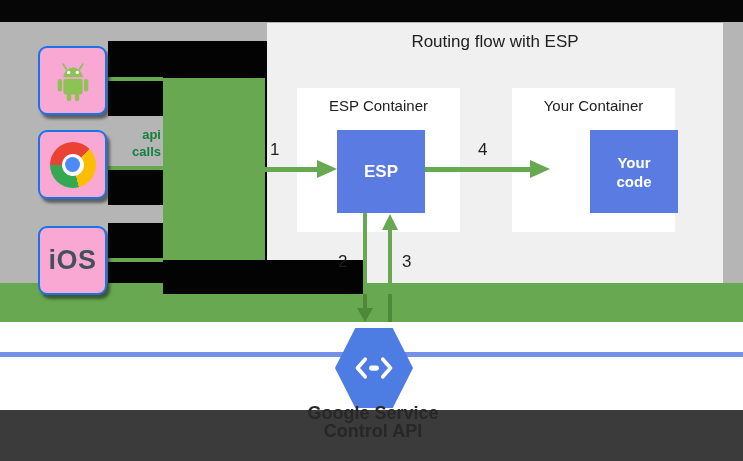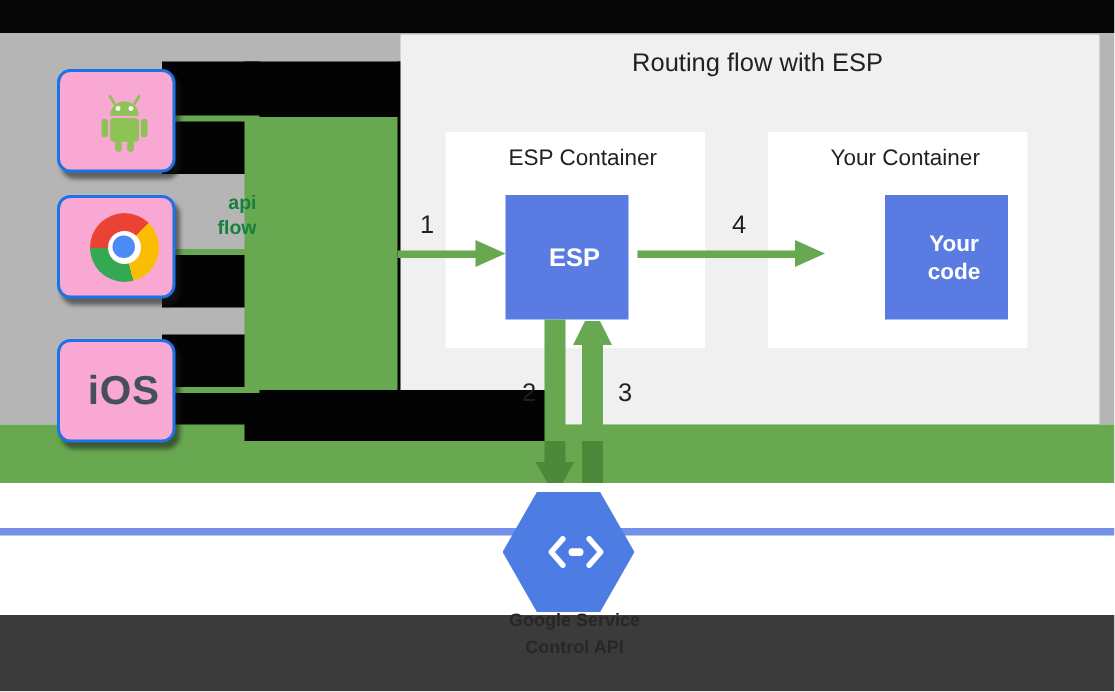--- a/index.html
+++ b/index.html
@@ -1,17 +1,17 @@
 <!DOCTYPE html>
 <html><head>
 <meta charset="utf-8">
 <style>
   html,body{margin:0;padding:0;background:#fff;font-family:"Liberation Sans",sans-serif;}
   #stage{position:relative;width:743px;height:461px;background:#ffffff;overflow:hidden;}
-  .abs{position:absolute;padding-left:10px;}
+  .abs{position:absolute;}
 
   
   .topbar{left:0;top:0;width:743px;height:22px;background:#060606;}
   .backdrop{left:0;top:22px;width:743px;height:261px;background:#b5b5b5;}
   .blk{background:#030303;}
   .b2{left:108px;top:41px;width:55px;height:75px;}
   .b3{left:163px;top:41px;width:104px;height:37px;}
   .b4b{left:108px;top:170px;width:55px;height:35px;}
   .b4{left:108px;top:223px;width:55px;height:71px;}
   .b5{left:163px;top:260px;width:200px;height:34px;}
@@ -40,21 +40,21 @@
   
   .api-calls{left:98px;top:126px;width:63px;text-align:right;font-size:13px;font-weight:700;
     color:#15803d;line-height:17px;}
 
   
   .panel{left:267px;top:23px;width:456px;height:260px;background:#f0f0f0;}
   .panel-title{left:267px;top:32px;width:456px;text-align:center;font-size:17px;color:#212121;}
   .container-box{top:88px;width:163px;height:144px;background:#ffffff;}
   .c-esp{left:297px;} .c-your{left:512px;}
   .container-title{width:100%;text-align:center;margin-top:9px;font-size:15px;color:#212121;}
-  .blue-box{top:130px;width:72px;height:83px;background:#5a7ce2;color:#fff;font-weight:700;
+  .blue-box{top:130px;width:88px;height:83px;background:#5a7ce2;color:#fff;font-weight:700;
     display:flex;align-items:center;justify-content:center;text-align:center;}
   .bb-esp{left:337px;font-size:17px;}
   .bb-your{left:550px;font-size:15px;line-height:19px;margin-left:40px;}
   .bb-your .wrap{width:52px;}
 
   
   .stepnum{font-size:17px;color:#1f1f1f;}
   .n1{left:270px;top:140px;} .n4{left:478px;top:140px;}
   .n2{left:338px;top:252px;} .n3{left:402px;top:252px;}
 
@@ -75,21 +75,21 @@
   .a3-dark{left:388px;top:294px;width:4px;height:28px;background:#4c8a3a;}
 
   
   .blue-rule{left:0;top:352px;width:743px;height:4.5px;background:#7590e8;}
   .hexagon{left:335px;top:328px;width:78px;height:80px;background:#4d7ce2;
     clip-path:polygon(26% 0%,74% 0%,100% 50%,74% 100%,26% 100%,0% 50%);
     display:flex;align-items:center;justify-content:center;}
   .hex-shade{position:absolute;inset:0;background:rgba(0,0,0,.08);
     clip-path:polygon(100% 50%,74% 100%,26% 100%,0 100%,100% 100%);}
   .dark-band{left:0;top:410px;width:743px;height:51px;background:#3b3b3b;}
-  .service-label{left:290px;top:404px;width:166px;text-align:center;font-size:12px;
+  .service-label{left:290px;top:404px;width:166px;text-align:center;font-size:18px;
     font-weight:700;color:#272727;line-height:18px;}
 </style>
 </head>
 <body>
 
 <div id="stage">
 
   <div class="abs topbar"></div>
   <div class="abs backdrop"></div>
   <div class="abs blk b2"></div>
@@ -105,21 +105,21 @@
 
   <div class="abs green-bar"></div>
   <div class="abs blk b5"></div>
 
   <div class="abs conn conn-android"></div>
   <div class="abs conn conn-chrome"></div>
   <div class="abs conn conn-ios"></div>
 
   <div class="abs api-calls">
     <div>api</div>
-    <div>flow</div>
+    <div>calls</div>
   </div>
 
   <div class="abs client-box cb-android">
     <svg width="46" height="46" viewBox="0 0 48 48">
       <g fill="#8dc255">
         <path d="M14 20 a10 10 0 0 1 20 0 z"></path>
         <rect x="14" y="21.6" width="20" height="16.5" rx="2.5"></rect>
         <rect x="8" y="22" width="4.6" height="13" rx="2.3"></rect>
         <rect x="35.4" y="22" width="4.6" height="13" rx="2.3"></rect>
         <rect x="17.5" y="37" width="4.6" height="8" rx="2.3"></rect>

